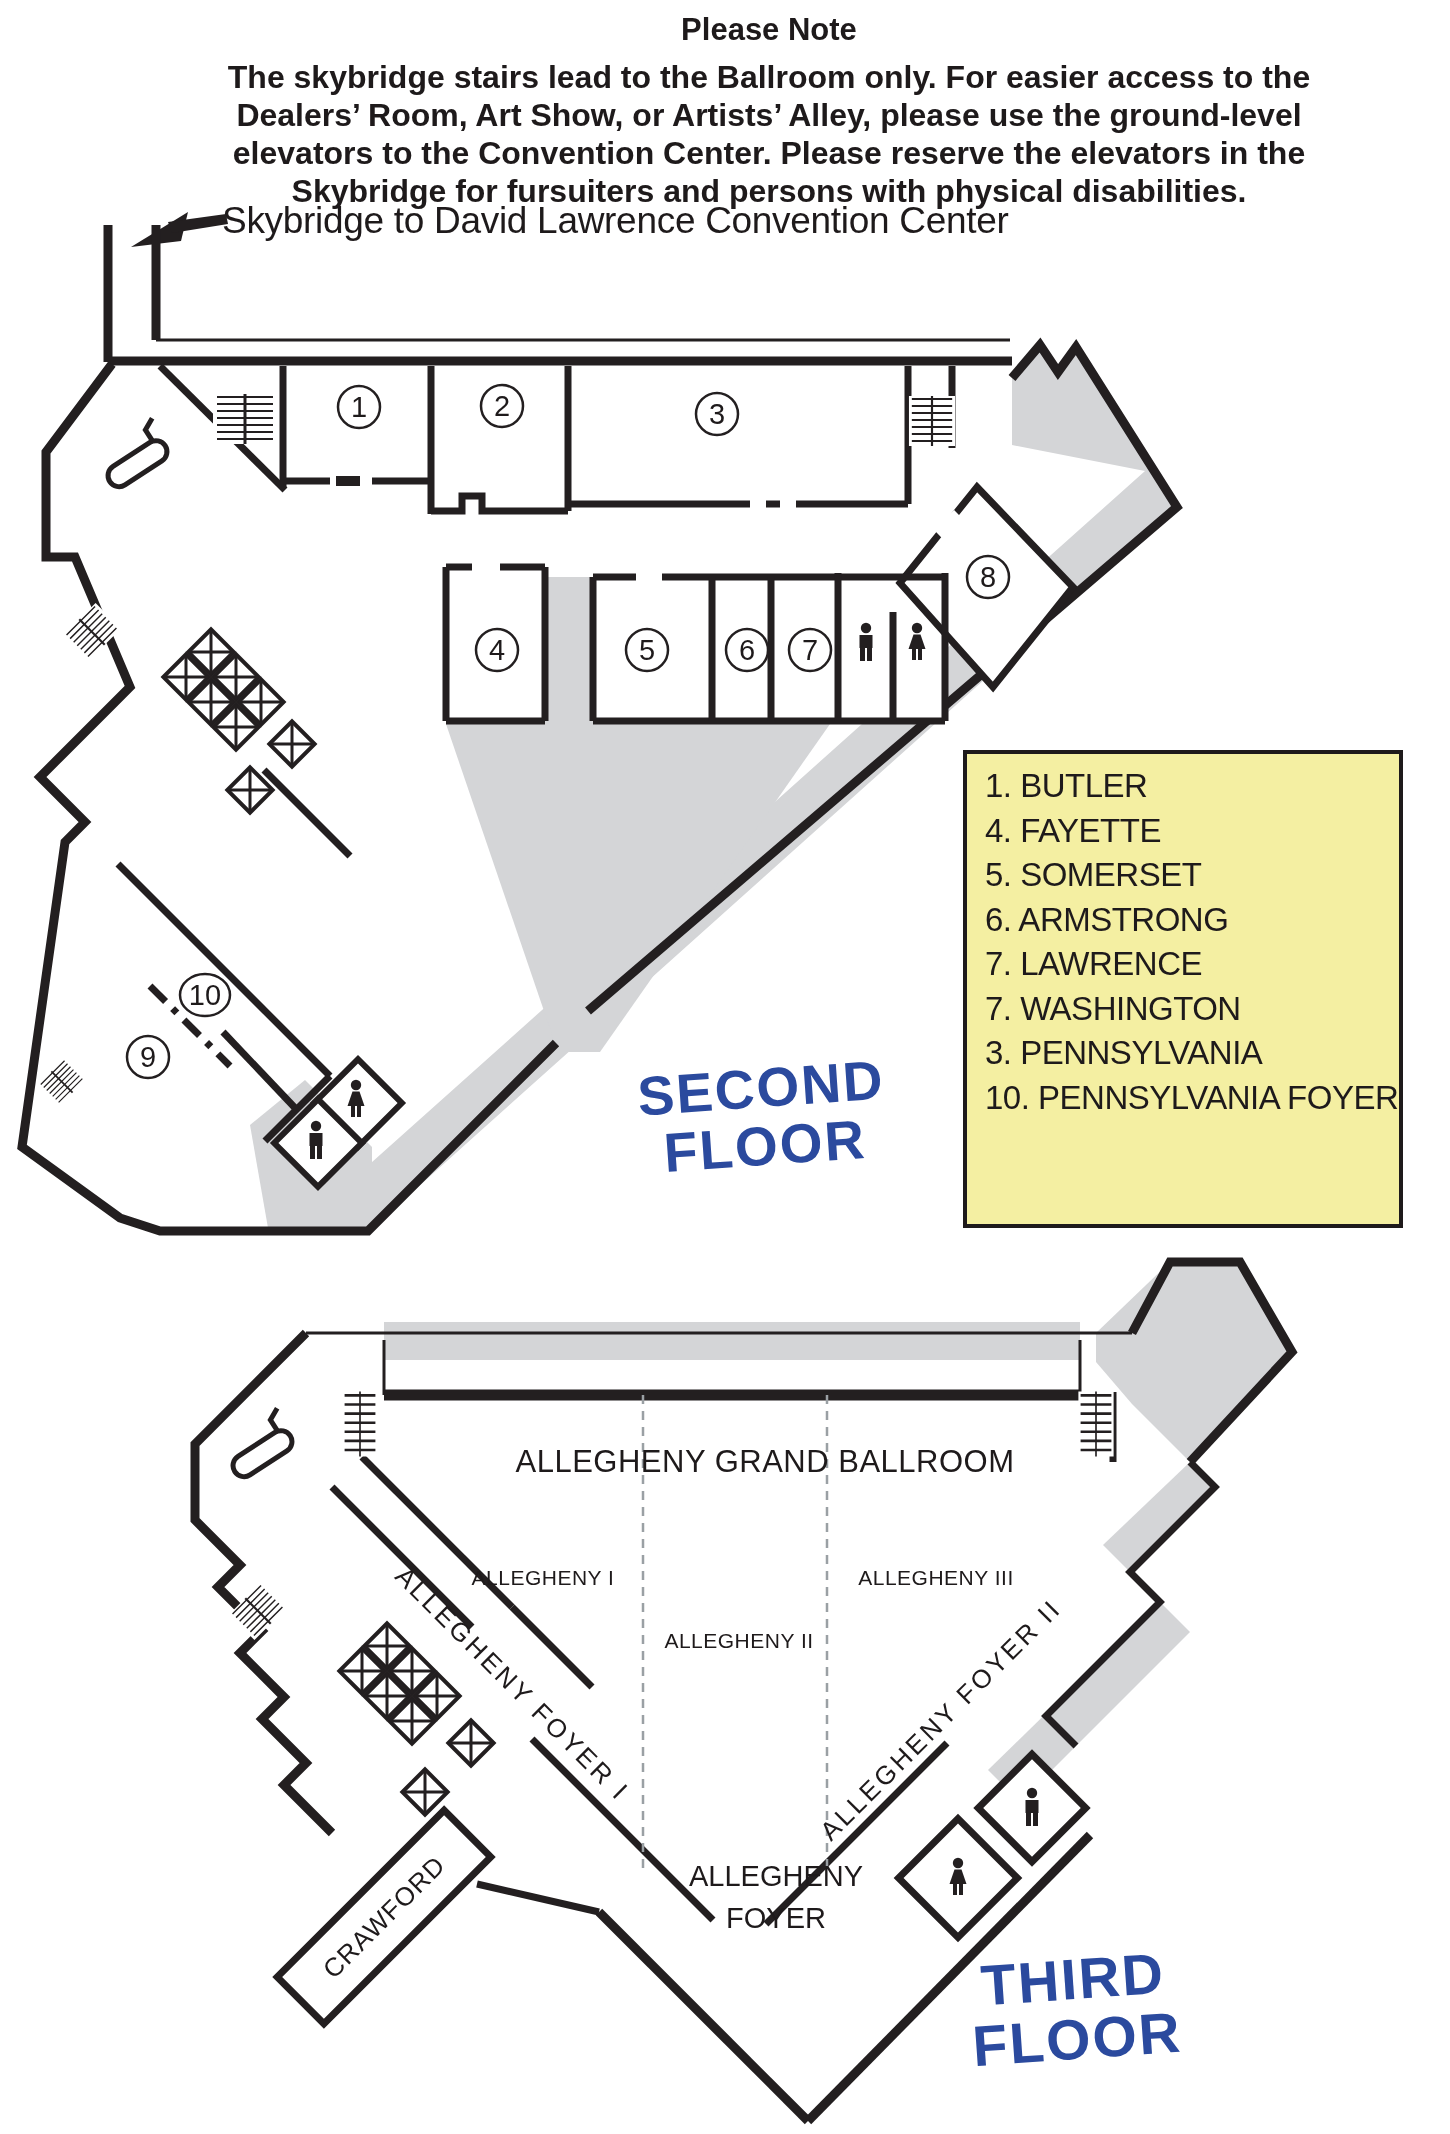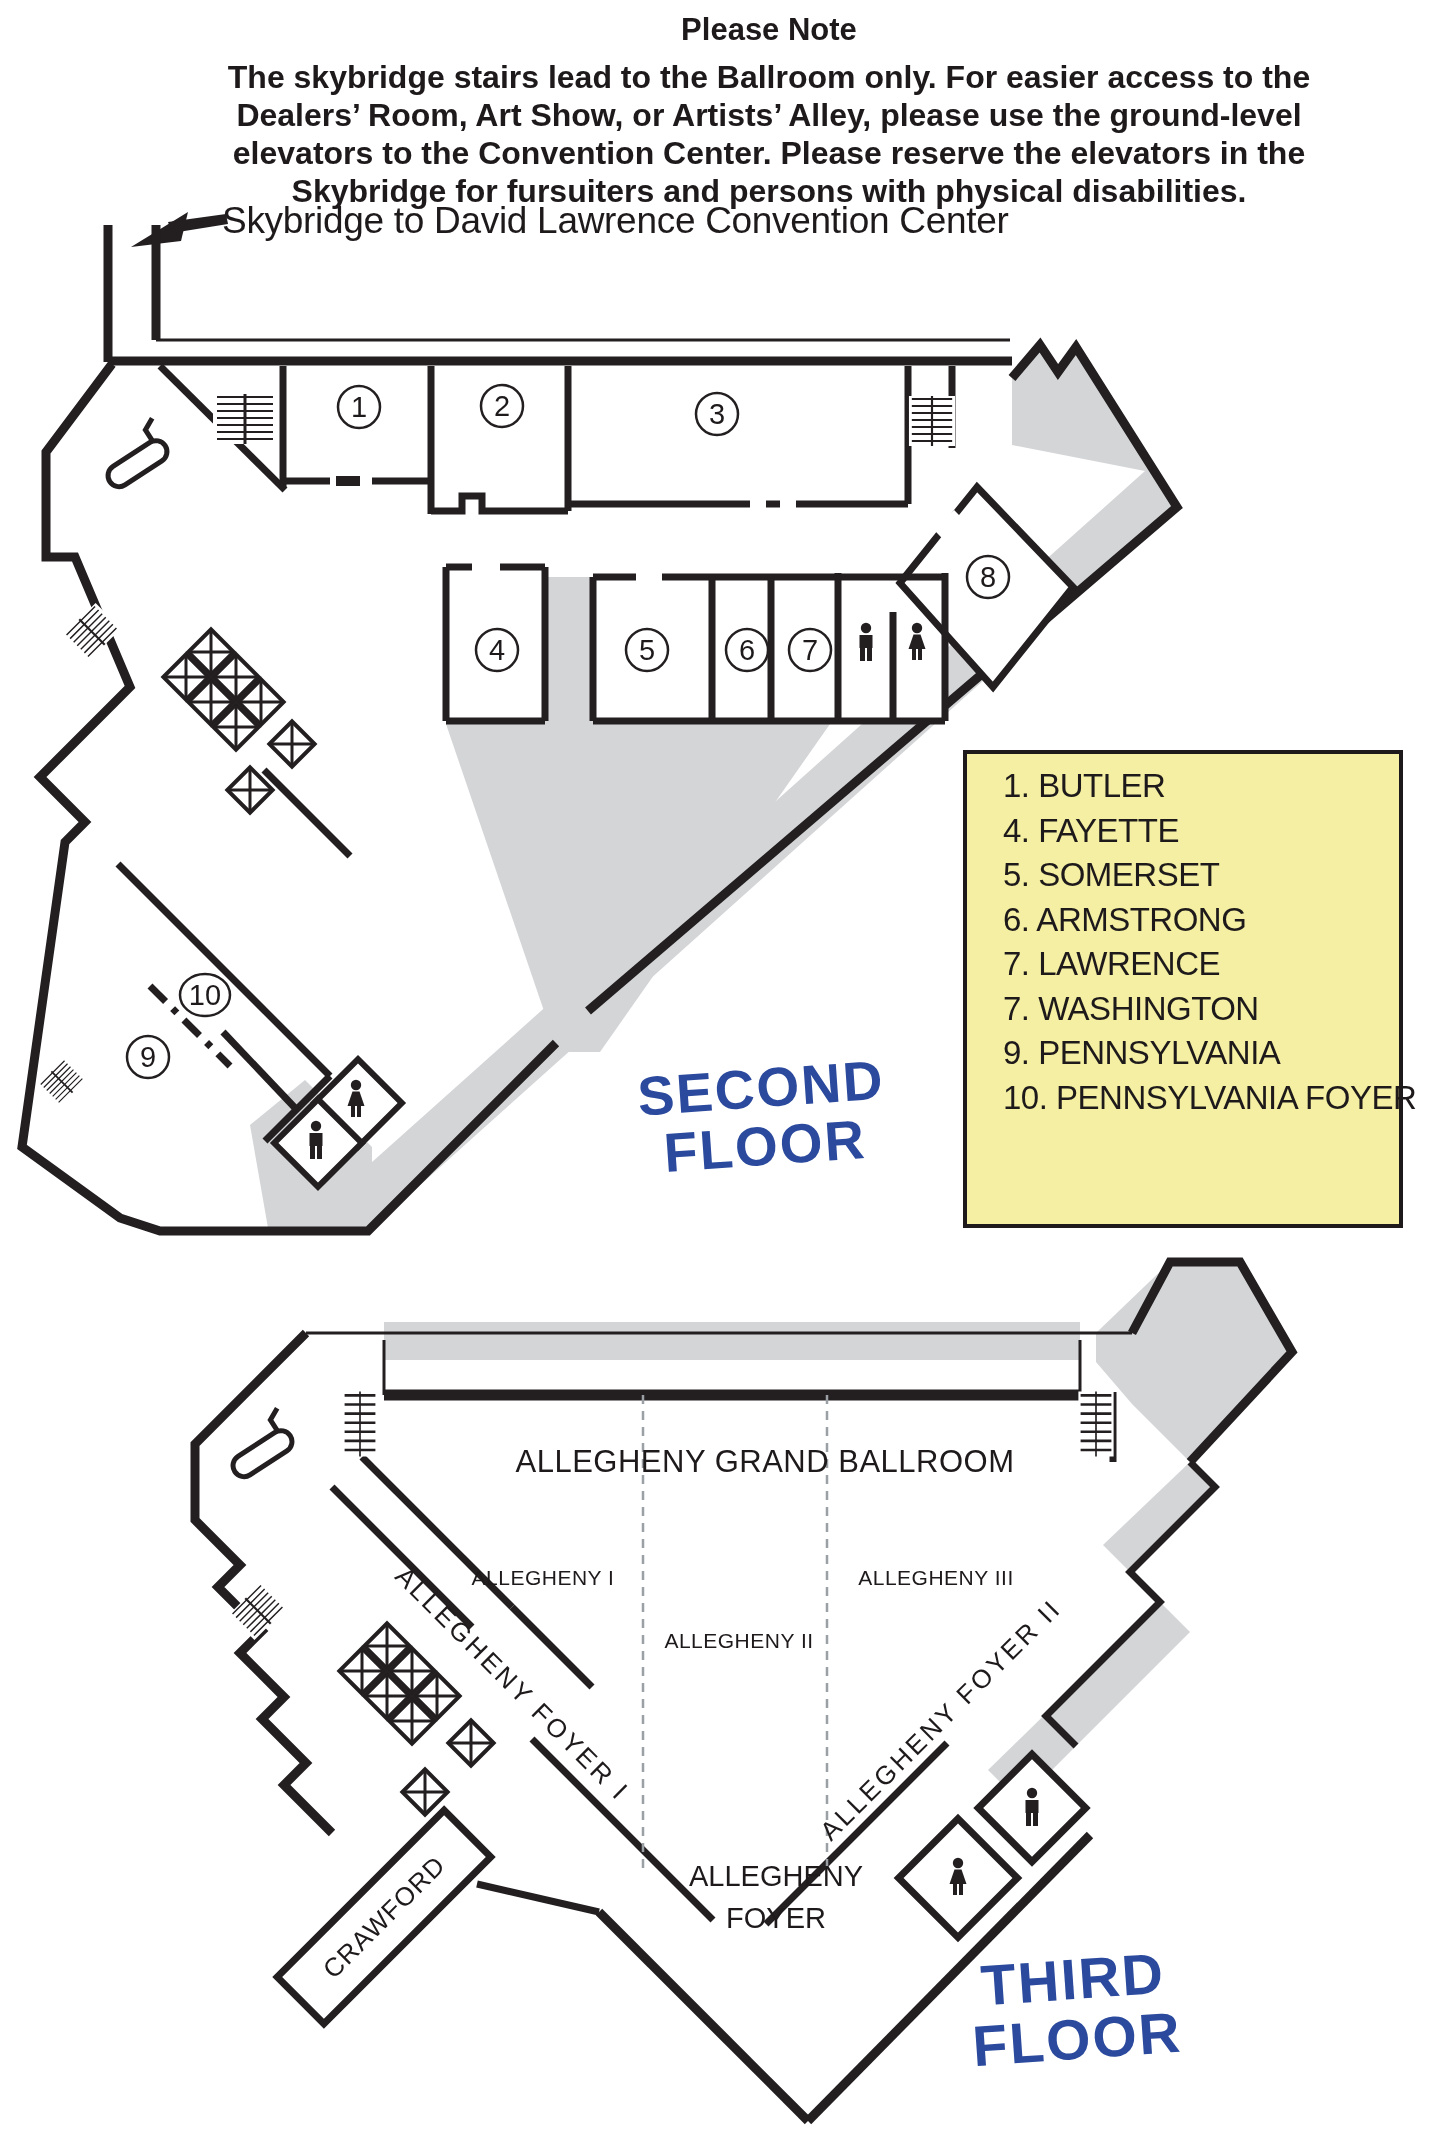--- a/index.html
+++ b/index.html
@@ -8,21 +8,21 @@
   
   #note{position:absolute;left:0;top:12px;width:1450px;text-align:center;margin-left:44px;}
   #note .title{font-size:31px;font-weight:700;margin:0 0 10px 0;}
   #note .line{font-size:32px;font-weight:700;line-height:38px;}
   
   #sky-label{position:absolute;left:222px;top:200px;font-size:37px;font-weight:400;
              letter-spacing:-0.3px;white-space:nowrap;}
   
   #legend{position:absolute;left:963px;top:750px;width:440px;height:478px;
           background:#f4efa2;border:4px solid #1e1a1b;box-sizing:border-box;
-          padding:10px 0 0 36px;}
+          padding:10px 0 0 18px;}
   #legend ul{list-style:none;margin:0;padding:0;}
   #legend li{font-size:33px;line-height:44.5px;letter-spacing:-0.5px;white-space:nowrap;}
   
   .floor-label{position:absolute;color:#2b4a9e;font-weight:700;text-align:center;
                transform:rotate(-4deg);line-height:0.95;letter-spacing:2px;}
   #fl2{left:598px;top:1062px;width:330px;font-size:55px;}
   #fl3{left:915px;top:1952px;width:320px;font-size:57px;}
   .floor-label .l2{display:block;margin-top:6px;}
   svg text{font-family:"Liberation Sans",sans-serif;fill:#1e1a1b;}
   .roomlbl{font-size:21px;letter-spacing:0.5px;}
@@ -44,21 +44,21 @@
   <div id="sky-label">Skybridge to David Lawrence Convention Center</div>
 
   <div id="legend">
     <ul>
       <li>1. BUTLER</li>
       <li>4. FAYETTE</li>
       <li>5. SOMERSET</li>
       <li>6. ARMSTRONG</li>
       <li>7. LAWRENCE</li>
       <li>7. WASHINGTON</li>
-      <li>9. PENNSYLVANIA</li>
+      <li>3. PENNSYLVANIA</li>
       <li>10. PENNSYLVANIA FOYER</li>
     </ul>
   </div>
 
   <div id="fl2" class="floor-label">
     <span>SECOND</span>
     <span class="l2">FLOOR</span>
   </div>
   <div id="fl3" class="floor-label">
     <span>THIRD</span>

